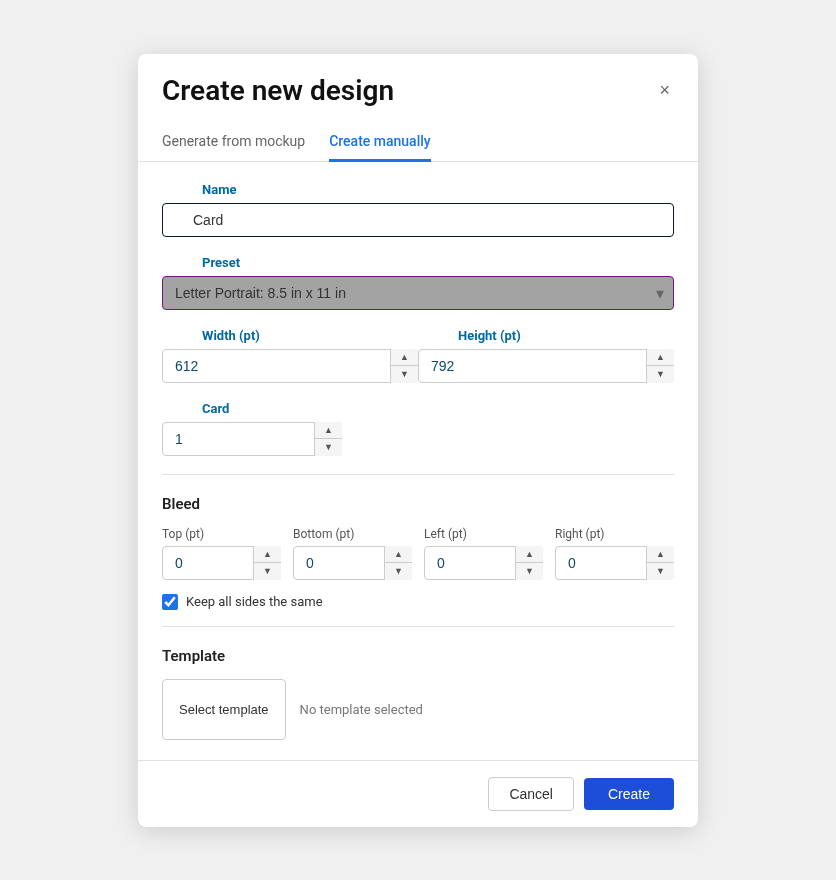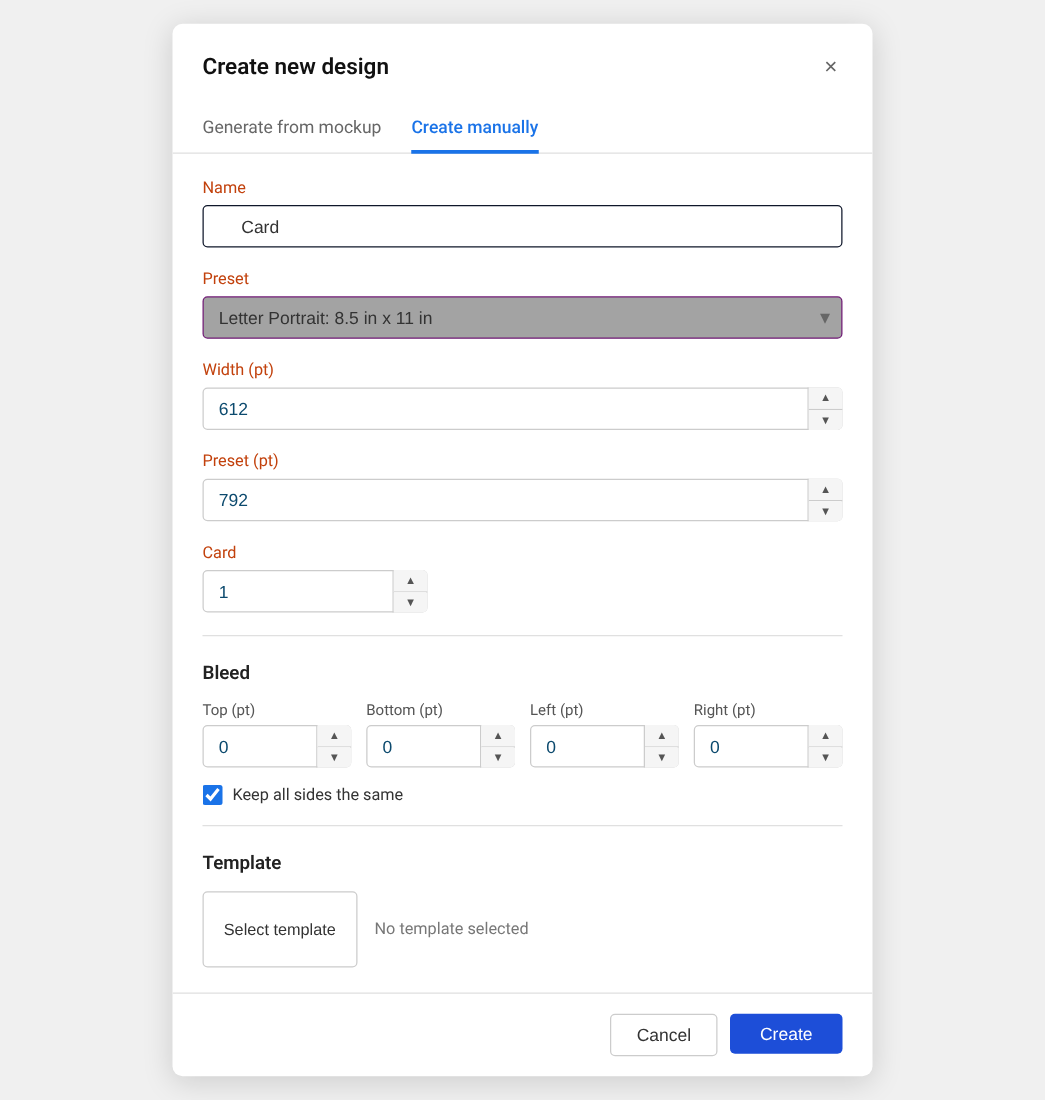--- a/index.html
+++ b/index.html
@@ -25,21 +25,21 @@
     }
 
     .dialog-header {
       display: flex;
       justify-content: space-between;
       align-items: center;
       padding: 20px 24px 0 24px;
     }
 
     .dialog-title {
-      font-size: 18px;
+      font-size: 28px;
       font-weight: 600;
       color: #111;
     }
 
     .close-btn {
       background: none;
       border: none;
       cursor: pointer;
       color: #666;
       font-size: 18px;
@@ -76,23 +76,24 @@
       padding: 20px 24px;
     }
 
     .form-group {
       margin-bottom: 18px;
     }
 
     .form-label {
       display: block;
       font-size: 13px;
-      font-weight: 400;
-      color: #c2410c;
+      font-weight: 700;
+      color: #0369a1;
       margin-bottom: 6px;
+      margin-left: 40px;
     }
 
     .form-input {
       width: 100%;
       padding: 8px 30px;
       border: 1px solid #0f172a;
       border-radius: 4px;
       font-size: 14px;
       color: #333;
       outline: none;
@@ -122,21 +123,20 @@
       top: 50%;
       transform: translateY(-50%);
       pointer-events: none;
       color: #666;
       font-size: 16px;
     }
 
     .row-two {
       display: flex;
       gap: 0;
-      flex-direction: column;
     }
 
     .row-two .form-group {
       flex: 1;
     }
 
     .spinner-input-wrapper {
       position: relative;
       display: flex;
       align-items: center;
@@ -256,21 +256,21 @@
     }
 
     .no-template-text {
       font-size: 13px;
       color: #777;
     }
 
     .dialog-footer {
       display: flex;
       justify-content: flex-end;
-      align-items: flex-start;
+      align-items: center;
       gap: 10px;
       padding: 16px 24px;
       border-top: 1px solid #e0e0e0;
     }
 
     .cancel-btn {
       padding: 8px 20px;
       border: 1px solid #ccc;
       border-radius: 4px;
       background: #fff;
@@ -333,21 +333,21 @@
         <label class="form-label">Width (pt)</label>
         <div class="spinner-input-wrapper">
           <input class="spinner-input" type="text" value="612" style="">
           <div class="spinner-btns">
             <button class="spinner-btn">▲</button>
             <button class="spinner-btn">▼</button>
           </div>
         </div>
       </div>
       <div class="form-group">
-        <label class="form-label">Preset (pt)</label>
+        <label class="form-label">Height (pt)</label>
         <div class="spinner-input-wrapper">
           <input class="spinner-input" type="text" value="792" style="">
           <div class="spinner-btns">
             <button class="spinner-btn">▲</button>
             <button class="spinner-btn">▼</button>
           </div>
         </div>
       </div>
     </div>
 

